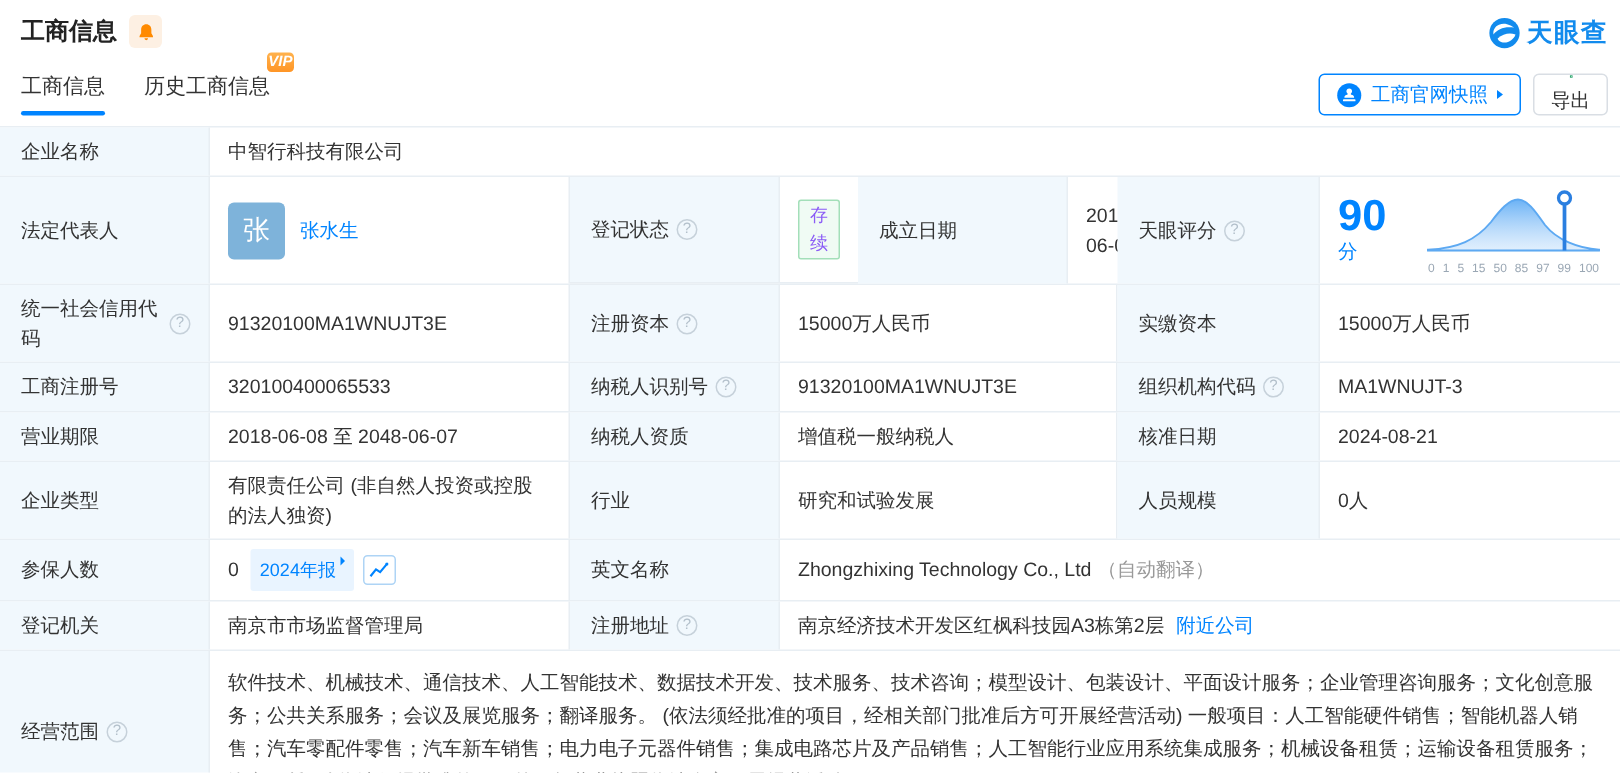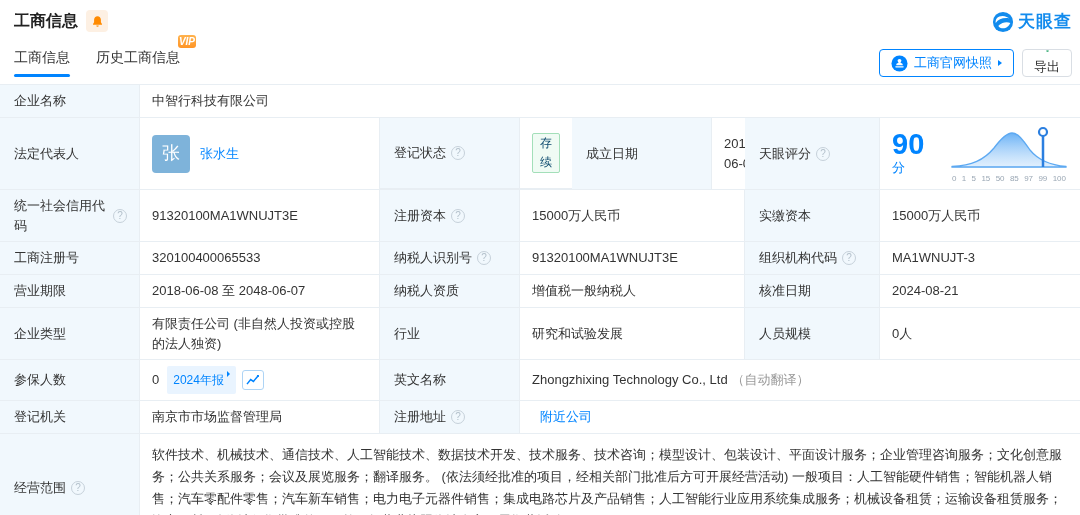--- a/index.html
+++ b/index.html
@@ -45,21 +45,21 @@
   .note { color:#999; margin-left:4px;text-align:right; }
 
   
   .midcol { width:365px; flex:none; display:flex; flex-direction:row; }
   .subrow { display:flex; flex:1; }
   .subrow:first-child { border-bottom:1px solid #e8eef3; }
   .subrow .cell { min-height:36px; }
   .subrow .label { width:140px; flex:none; }
   .subrow .val { flex:1; }
   .avatar { width:38px; height:38px; border-radius:4px; background:#7eb3da; color:#fff; font-size:18px; display:flex; align-items:center; justify-content:center; margin-right:10px; flex:none; }
-  .status-badge { background:#f0fbf4; border:1px solid #a3dfb9; color:#0c4a6e; font-size:12px; padding:0 7px; border-radius:2px; line-height:19px; }
+  .status-badge { background:#f0fbf4; border:1px solid #a3dfb9; color:#8b5cf6; font-size:12px; padding:0 7px; border-radius:2px; line-height:19px; }
 
   
   .score-cell { display:flex; align-items:center; gap:14px; padding:6px 12px; flex:1; }
   .score-num { font-size:29px; font-weight:bold; color:#0084ff; line-height:1; }
   .score-unit { font-size:13px; color:#0084ff; }
   .score-chart { width:118px; }
   .axis { display:flex; justify-content:space-between; font-size:8px; color:#9aa7b4; padding:0 2px; margin-top:1px; }
 
   
   .year-badge { display:inline-flex; gap:3px; background:#e9f4ff; color:#0084ff; font-size:12px; padding:5px 6px; border-radius:2px; margin-left:8px; cursor:pointer; }
@@ -285,20 +285,21 @@
     <div class="row h33">
       <div class="cell label c1">
           <span>登记机关</span>
         </div>
       <div class="cell c2">南京市市场监督管理局</div>
       <div class="cell label c3">
           <span>注册地址</span>
           <span class="help-icon"></span>
         </div>
       <div class="cell grow">
+        <span>南京经济技术开发区红枫科技园A3栋第2层</span>
         <a class="link" style="margin-left:8px;">附近公司</a>
       </div>
     </div>
 
     <div class="row">
       <div class="cell label c1">
           <span>经营范围</span>
           <span class="help-icon"></span>
         </div>
       <div class="cell grow scope-value">软件技术、机械技术、通信技术、人工智能技术、数据技术开发、技术服务、技术咨询；模型设计、包装设计、平面设计服务；企业管理咨询服务；文化创意服务；公共关系服务；会议及展览服务；翻译服务。 (依法须经批准的项目，经相关部门批准后方可开展经营活动) 一般项目：人工智能硬件销售；智能机器人销售；汽车零配件零售；汽车新车销售；电力电子元器件销售；集成电路芯片及产品销售；人工智能行业应用系统集成服务；机械设备租赁；运输设备租赁服务；汽车租赁 (除依法须经批准的项目外，凭营业执照依法自主开展经营活动)</div>

